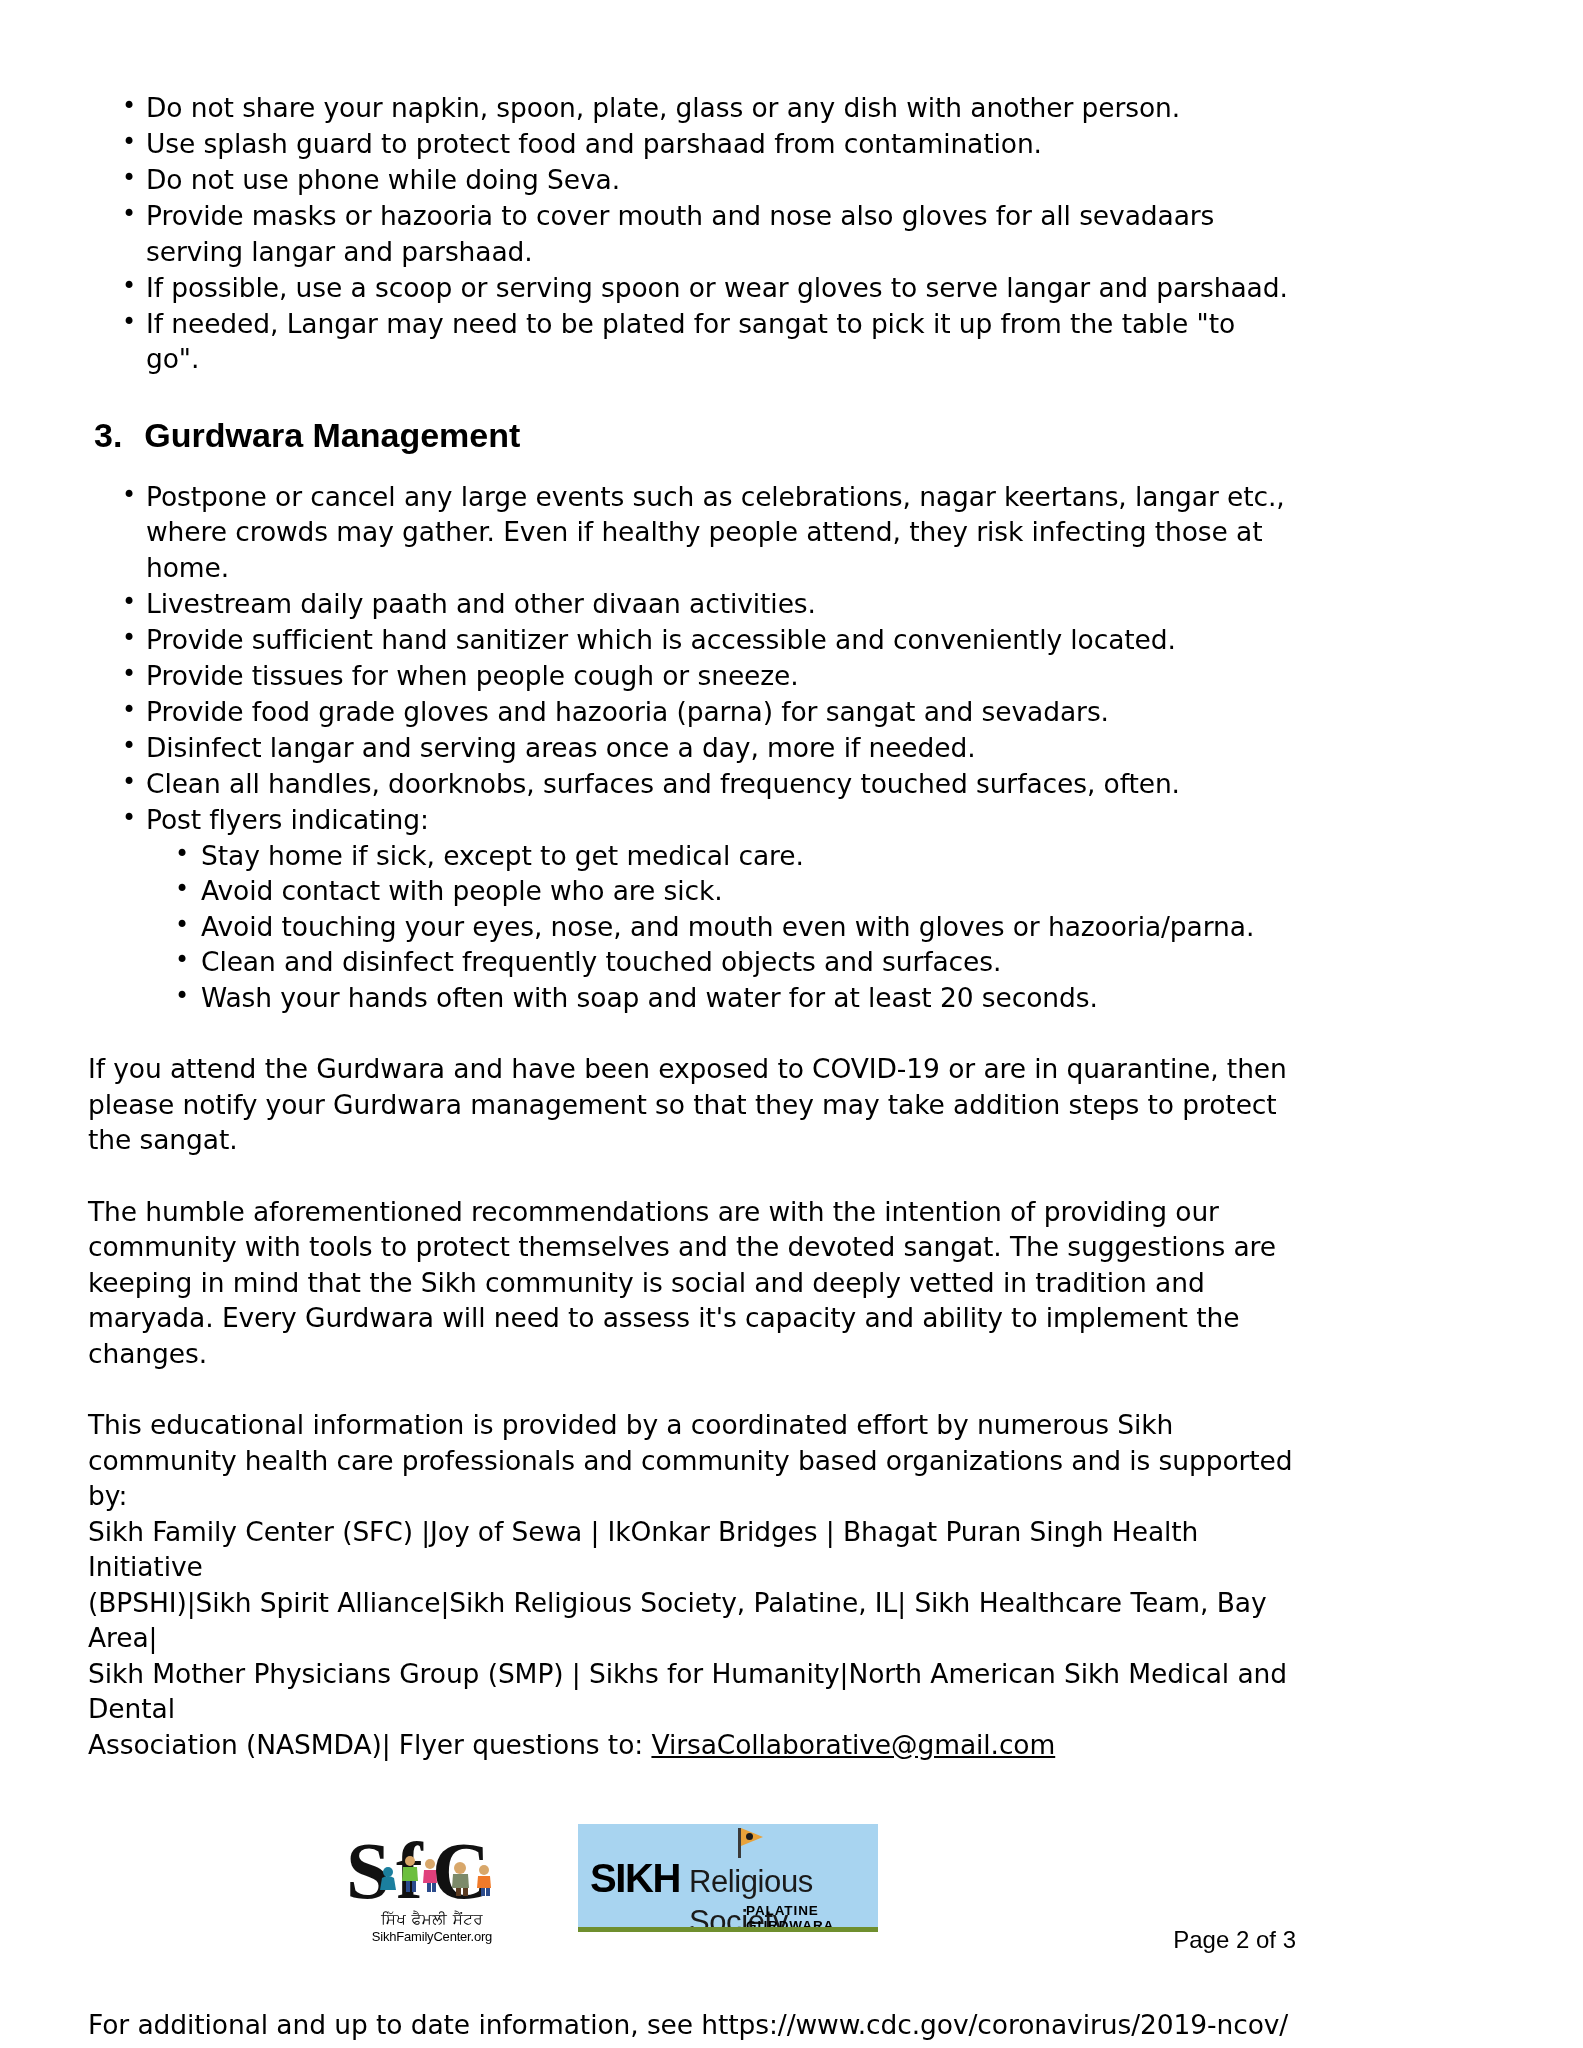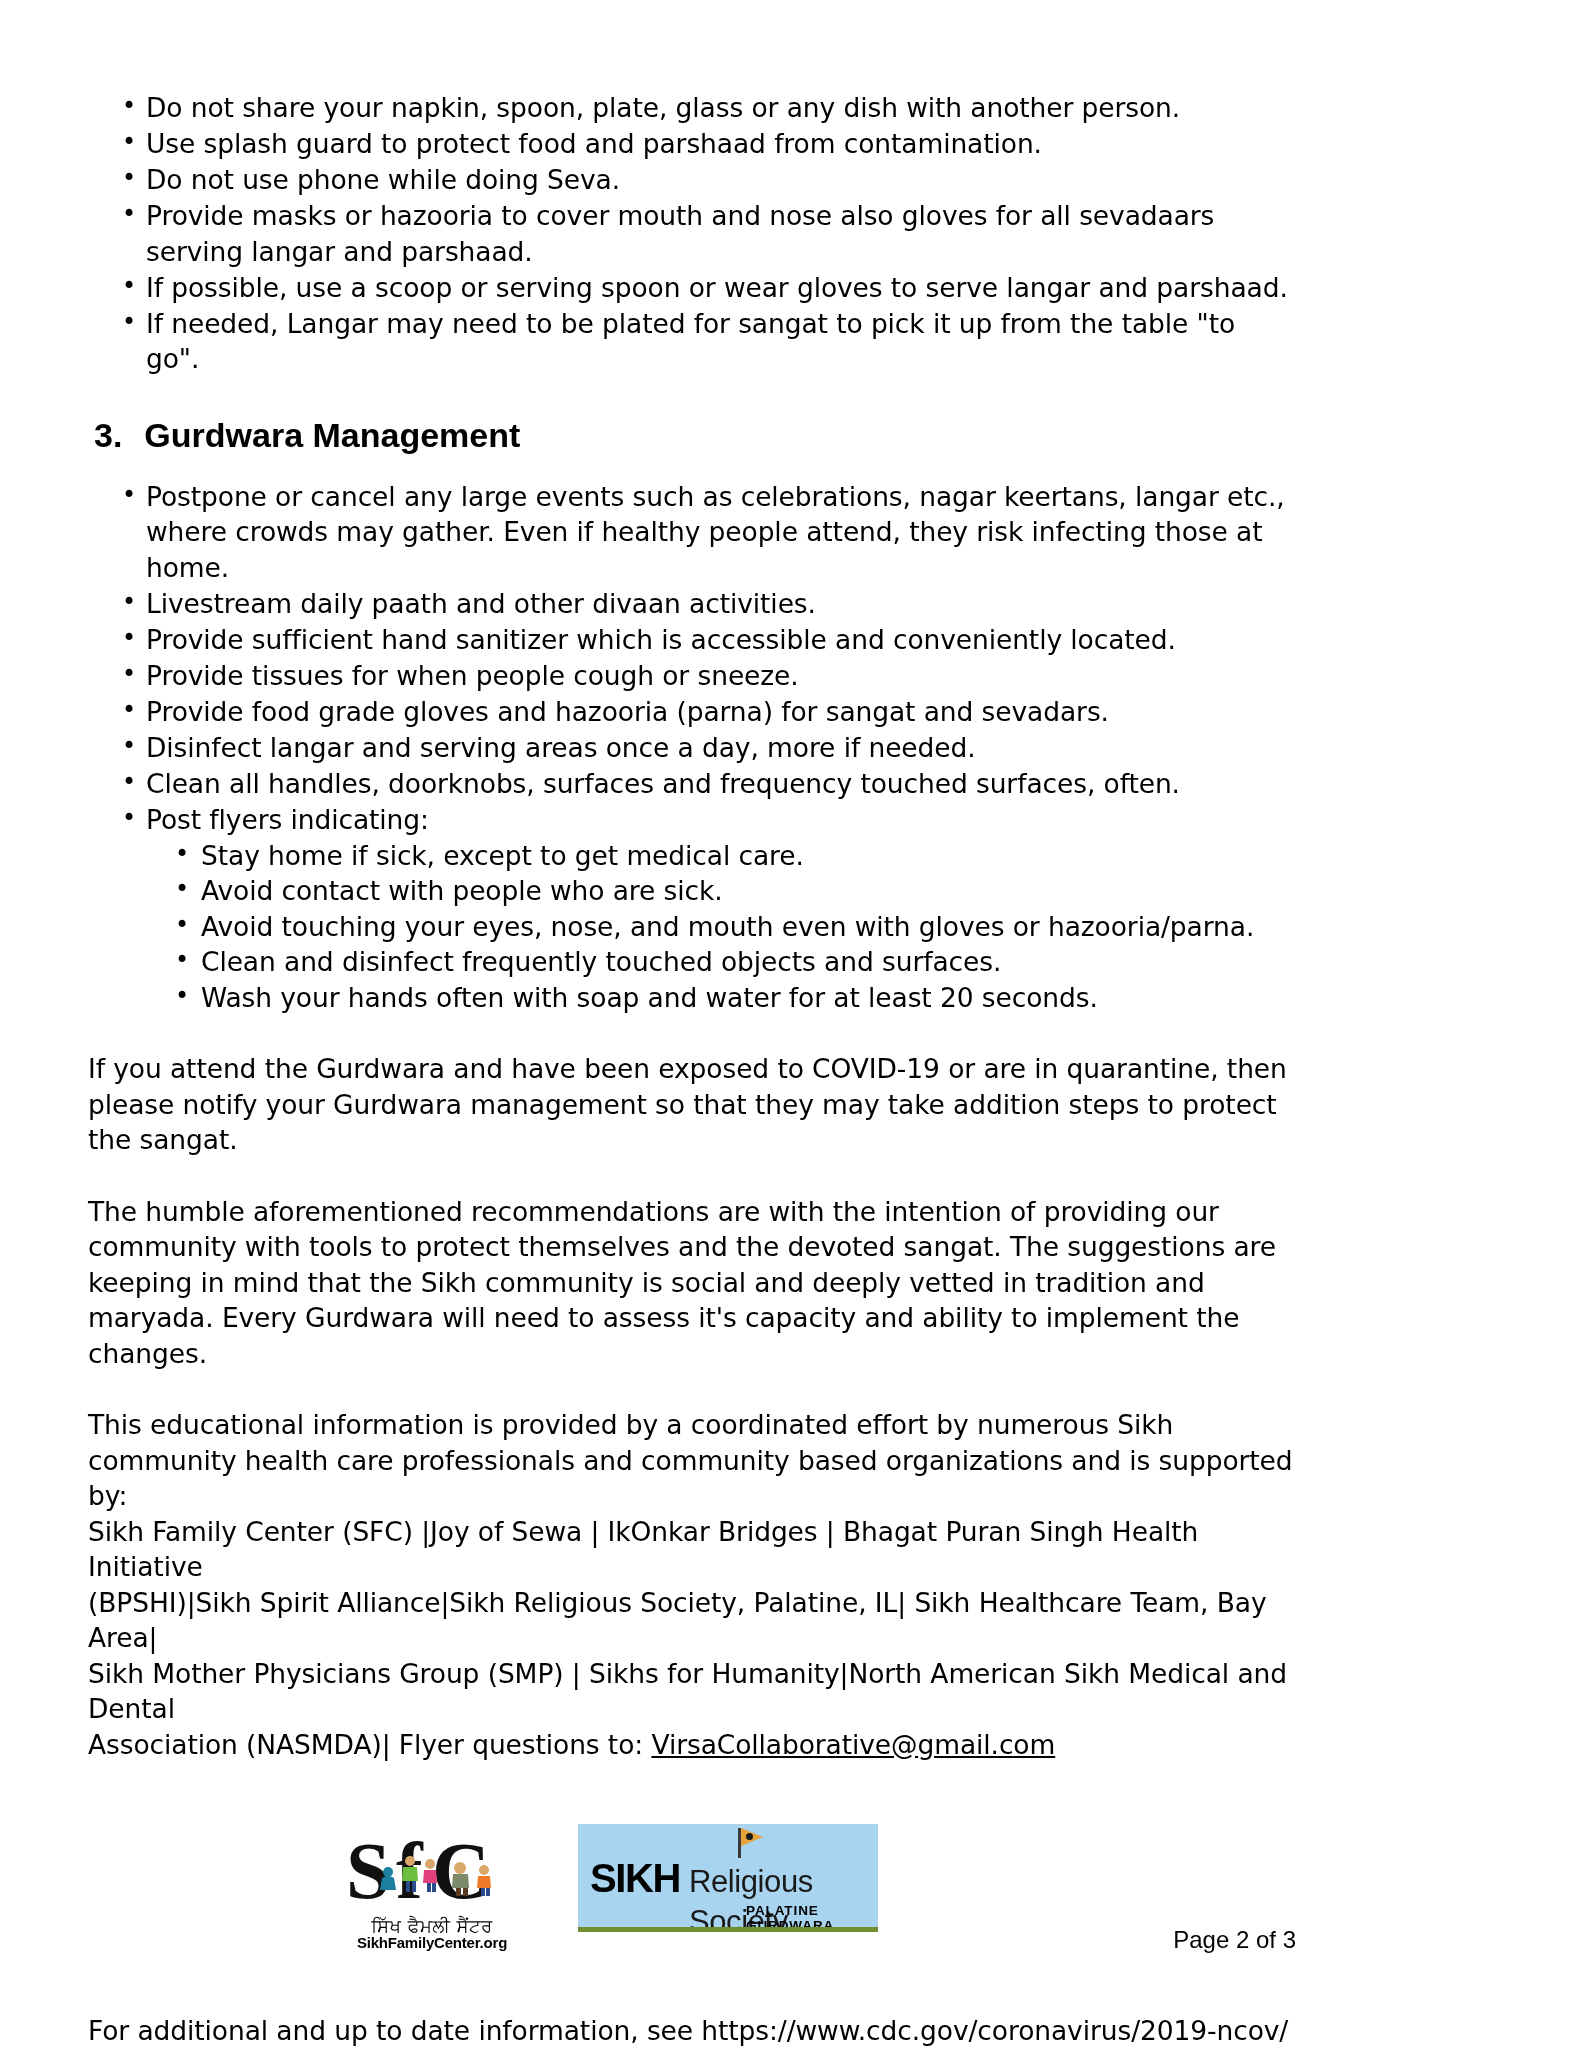--- a/index.html
+++ b/index.html
@@ -113,31 +113,31 @@
     text-align: center;
     position: relative;
   }
   .sfc-mark {
     position: relative;
     height: 86px;
     width: 176px;
   }
   .sfc-mark svg { display: block; }
   .sfc-punjabi {
-    font-size: 18px;
+    font-size: 15px;
     line-height: 17px;
     font-family: "DejaVu Sans", sans-serif;
     letter-spacing: 0.5px;
-    margin-top: 7px;
+    margin-top: 1px;
   }
   .sfc-url {
     font-family: "Liberation Sans", sans-serif;
-    font-size: 15px;
+    font-size: 13px;
     line-height: 17px;
-    font-weight: 700;
+    font-weight: 400;
     letter-spacing: -0.2px;
   }
 
   .srs-logo {
     width: 300px;
     height: 108px;
     background: #a8d4f0;
     position: relative;
     border-bottom: 5px solid #6f8f2e;
     box-sizing: border-box;

